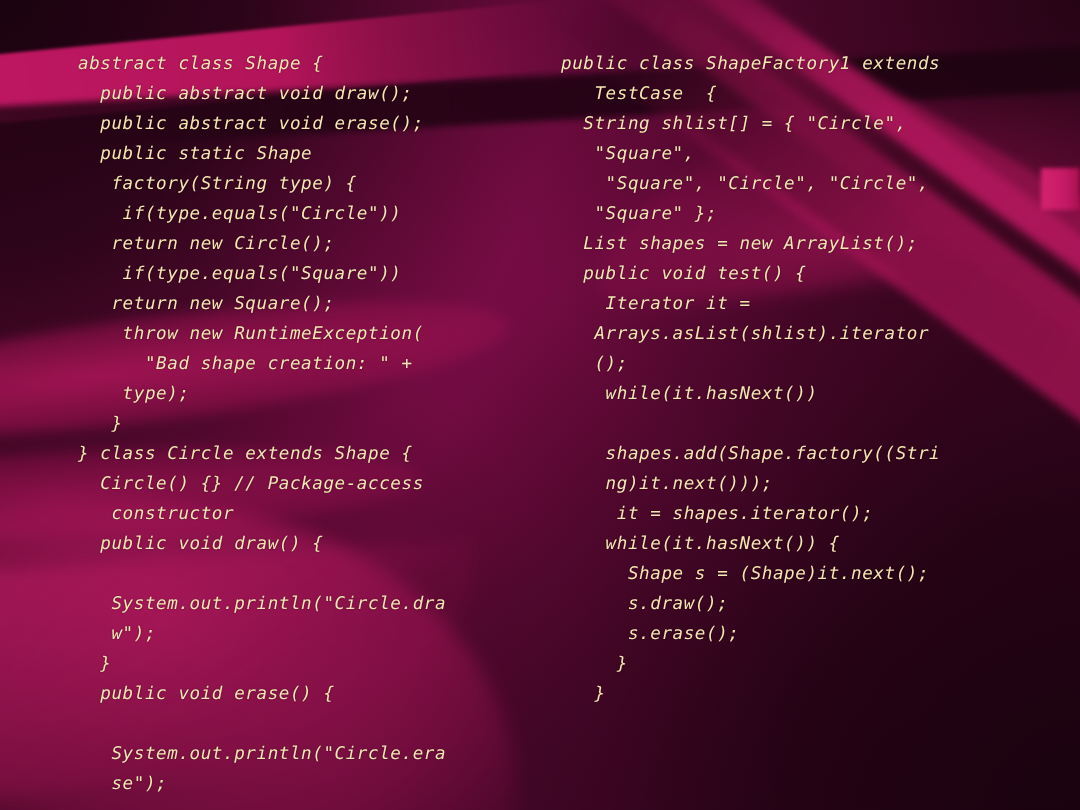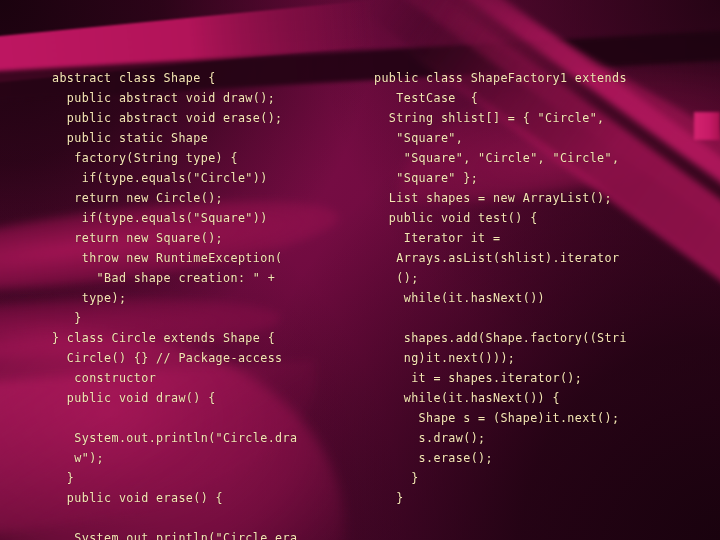--- a/index.html
+++ b/index.html
@@ -149,22 +149,23 @@
     width: 26px; height: 28px;
     background: linear-gradient(90deg, #d4236f 0%, #c61a66 60%, #a8104f 100%);
     filter: blur(1.5px);
   }
 
   
   #code-area {
     position: absolute;
     inset: 0;
     display: flex;
-    padding: 68px 8px 0 52px;
+    padding: 32px 8px 0 52px;
     box-sizing: border-box;
+    font-style: italic;
   }
   .code-column {
     font-size: 11.7px;
     line-height: 20px;
     letter-spacing: 0.4px;
     color: #f6e6b4;
     white-space: pre;
     text-shadow: 0 0 1px rgba(0,0,0,0.55);
   }
   #code-column-left {

